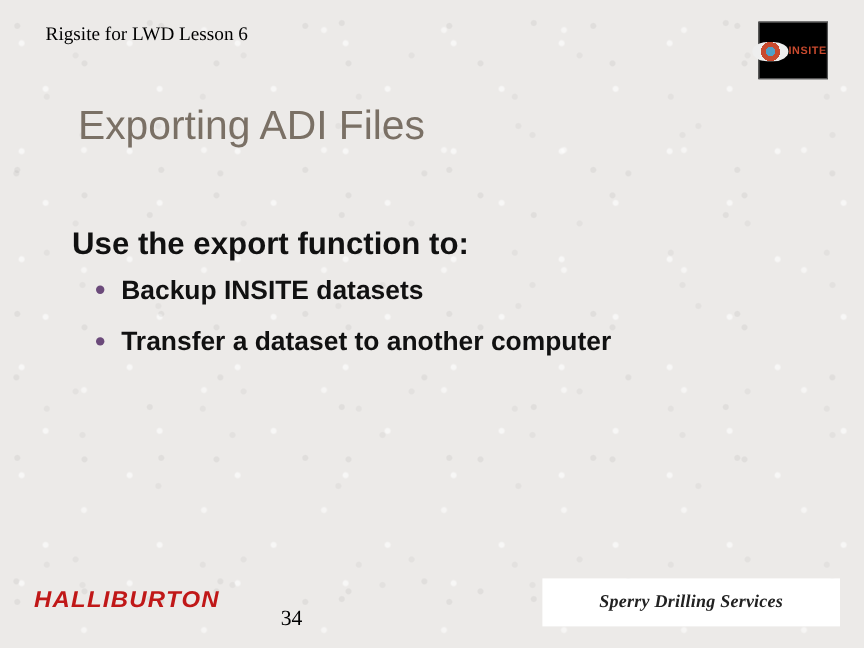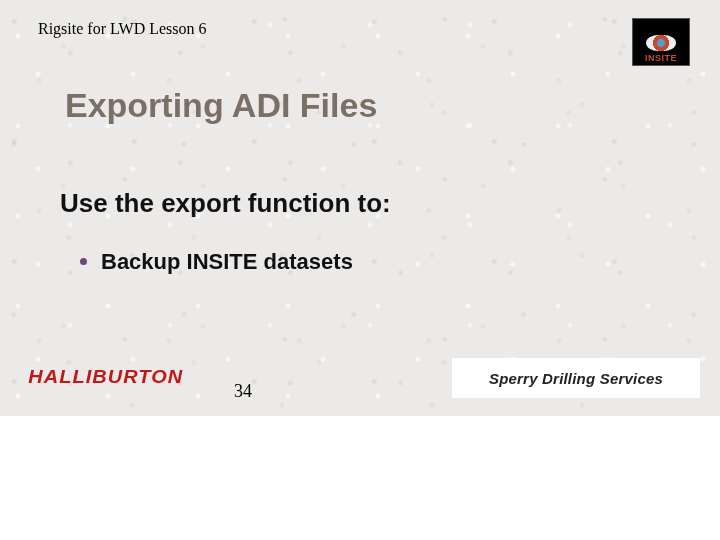--- a/index.html
+++ b/index.html
@@ -6,21 +6,21 @@
     margin: 0;
     padding: 0;
     width: 720px;
     height: 540px;
     overflow: hidden;
     font-family: Arial, Helvetica, sans-serif;
   }
   .slide {
     position: relative;
     width: 720px;
-    height: 416px;
+    height: 540px;
     background-color: #eceae8;
     background-image:
       radial-gradient(circle at 12% 18%, rgba(0,0,0,0.05) 0 2px, transparent 3px),
       radial-gradient(circle at 45% 33%, rgba(0,0,0,0.04) 0 2px, transparent 3px),
       radial-gradient(circle at 78% 12%, rgba(0,0,0,0.05) 0 2px, transparent 3px),
       radial-gradient(circle at 30% 62%, rgba(0,0,0,0.04) 0 2px, transparent 3px),
       radial-gradient(circle at 64% 48%, rgba(0,0,0,0.05) 0 2px, transparent 3px),
       radial-gradient(circle at 88% 70%, rgba(0,0,0,0.04) 0 2px, transparent 3px),
       radial-gradient(circle at 8% 85%, rgba(0,0,0,0.05) 0 2px, transparent 3px),
       radial-gradient(circle at 55% 90%, rgba(0,0,0,0.04) 0 2px, transparent 3px),
@@ -39,21 +39,21 @@
   }
   .logo-insite {
     position: absolute;
     top: 18px;
     right: 30px;
     width: 56px;
     height: 44px;
     background: #000;
     border: 1px solid #555;
     display: flex;
-    flex-direction: column;
+    flex-direction: row;
     align-items: center;
     justify-content: flex-end;
     padding-bottom: 2px;
   }
   .eye {
     width: 30px;
     height: 16px;
     border-radius: 50% / 60%;
     background: radial-gradient(circle at 50% 50%, #4fa0c8 0 4px, #c84a2e 4px 8px, #eee 8px);
     margin-top: 4px;
@@ -64,35 +64,35 @@
     font-weight: bold;
     color: #c84a2e;
     letter-spacing: 0.5px;
     margin-top: 2px;
   }
   .title {
     position: absolute;
     top: 86px;
     left: 65px;
     font-size: 34px;
-    font-weight: bold;
+    font-weight: normal;
     color: #7a7065;
     font-family: Verdana, Arial, sans-serif;
   }
   .subtitle {
     position: absolute;
     top: 188px;
     left: 60px;
     font-size: 26px;
     font-weight: bold;
     color: #111;
   }
   .bullets {
     position: absolute;
-    top: 234px;
+    top: 214px;
     left: 80px;
     right: 60px;
     text-align: center;
   }
   .bullet {
     display: flex;
     align-items: flex-start;
     margin: 14px 0;
   }
   .dot {
@@ -135,21 +135,21 @@
     bottom: 18px;
     right: 20px;
     width: 248px;
     height: 40px;
     background: #fff;
     display: flex;
     align-items: center;
     justify-content: center;
   }
   .sperry-text {
-    font-family: Liberation Sans, sans-serif;
+    font-family: Liberation Serif, serif;
     font-weight: 900;
     font-style: italic;
     font-size: 15px;
     color: #222;
     letter-spacing: 0.2px;
   }
 </style>
 </head>
 <body>
 
@@ -164,20 +164,24 @@
 
   <div class="title">Exporting ADI Files</div>
 
   <div class="subtitle">Use the export function to:</div>
 
   <div class="bullets">
     <div class="bullet">
       <div class="dot"></div>
       <div class="bt">Backup INSITE datasets</div>
     </div>
+    <div class="bullet">
+      <div class="dot"></div>
+      <div class="bt">Transfer a dataset to another computer</div>
+    </div>
   </div>
 
   <div class="halliburton">HALLIBURTON</div>
 
   <div class="page-num">34</div>
 
   <div class="sperry-box">
     <div class="sperry-text">Sperry Drilling Services</div>
   </div>
 

